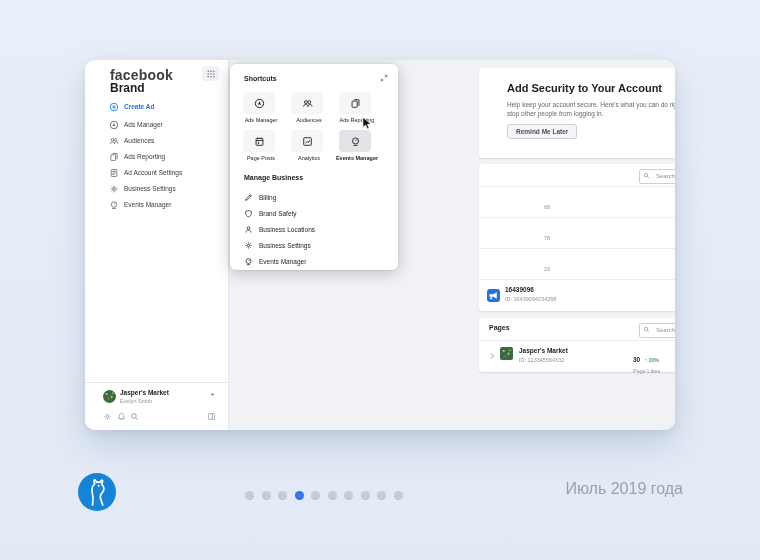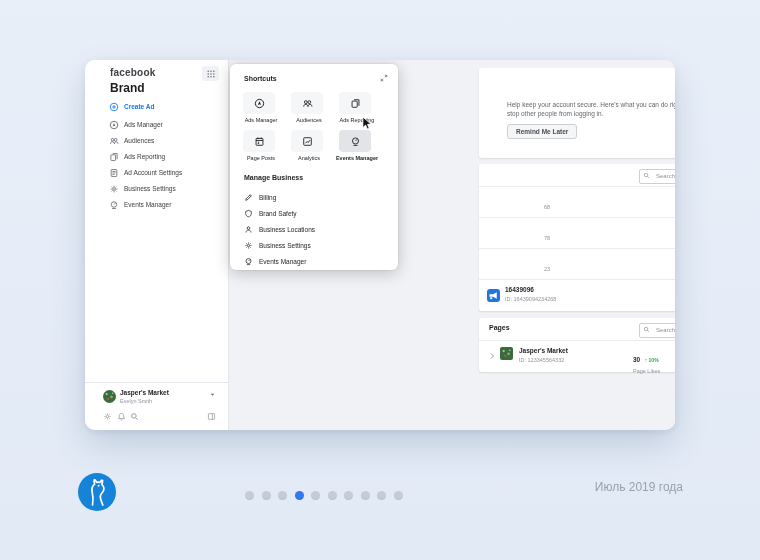--- a/index.html
+++ b/index.html
@@ -4,21 +4,21 @@
 <style>
   html,body{margin:0;padding:0;}
   body{font-family:"Liberation Sans", sans-serif; -webkit-font-smoothing:antialiased;}
   .slide{position:relative;width:760px;height:560px;background:linear-gradient(180deg,#e9eff9 0%,#e5ecf7 55%,#e2eaf6 100%);overflow:hidden;}
   .abs{position:absolute;}
   
   .card{position:absolute;left:85px;top:60px;width:590px;height:370px;background:#fff;border-radius:10px;
         box-shadow:0 14px 34px rgba(50,80,120,.20), 0 2px 6px rgba(50,80,120,.10);overflow:hidden;}
   .sidebar{position:absolute;left:0;top:0;width:143px;height:370px;background:#fff;border-right:1px solid #e4e6eb;}
   .main{position:absolute;left:144px;top:0;right:0;bottom:0;background:#f0f2f5;}
-  .brand{font-size:10px;font-weight:bold;color:#3d4045;letter-spacing:.2px;}
+  .brand{font-size:14px;font-weight:bold;color:#3d4045;letter-spacing:.2px;}
   .home-title{font-size:12px;font-weight:bold;color:#1c1e21;}
   .nav-item{position:absolute;left:0;width:143px;height:13px;}
   .nav-item .lbl{position:absolute;left:39px;top:1px;font-size:6.5px;color:#3a3b3c;white-space:nowrap;}
   .nav-item .ic{position:absolute;left:24px;top:0;width:10px;height:10px;color:#606770;}
   .create .lbl{color:#1877f2;font-weight:bold;}
   .create .ic{color:#1877f2;}
   svg.i{display:block;width:100%;height:100%;}
   
   .popover{position:absolute;left:145px;top:4px;width:168px;height:206px;background:#fff;border-radius:6px;
            box-shadow:0 3px 16px rgba(0,0,0,.22), 0 0 0 1px rgba(0,0,0,.04);z-index:30;}
@@ -53,21 +53,21 @@
   .acc-id{position:absolute;left:26px;top:15.5px;font-size:5.5px;color:#90949c;}
   .stat .v{font-size:6.5px;font-weight:bold;color:#1c1e21;white-space:nowrap;}
   .stat .d{font-size:5px;font-weight:bold;}
   .stat .l{font-size:5.5px;color:#90949c;margin-top:2px;white-space:nowrap;}
   .up{color:#31a24c;}
   
   .sb-foot{position:absolute;left:0;bottom:0;width:143px;height:47px;border-top:1px solid #e4e6eb;}
   
   .dot{display:inline-block;width:9px;height:9px;border-radius:50%;background:#c6ccd6;margin-right:7.5px;box-shadow:inset 0 -1px 1px rgba(0,0,0,.06);}
   .dot.active{background:#3377f2;}
-  .date{position:absolute;right:77px;top:480px;font-size:12px;color:#98a2ae;}
+  .date{position:absolute;right:77px;top:480px;font-size:16px;color:#98a2ae;}
   .cursor{position:absolute;left:277px;top:57px;width:11px;height:14px;z-index:40;}
 </style>
 </head>
 <body>
 
 <svg width="0" height="0" style="position:absolute">
   <defs>
     <symbol id="sy-compass" viewBox="0 0 16 16">
         <circle cx="8" cy="8" r="6" fill="none" stroke="currentColor" stroke-width="1.4"></circle>
         <path d="M8 4.6 L10.4 10.2 L8 9 L5.6 10.2 Z" fill="currentColor"></path>
@@ -280,20 +280,21 @@
             <svg class="i">
               <use href="#sy-panel"></use>
             </svg>
           </span>
       </div>
     </div>
 
     <div class="main">
 
       <div class="banner">
+        <h1>Add Security to Your Account</h1>
         <div class="body">
           <div>Help keep your account secure. Here's what you can do right now to help</div>
           <div>stop other people from logging in.</div>
         </div>
         <button class="btn abs" style="left:28px;top:56px;">Remind Me Later</button>
 
       </div>
 
       <div class="listcard" style="left:250px;top:104px;width:323px;height:147px;">
         <div class="sec-head">

